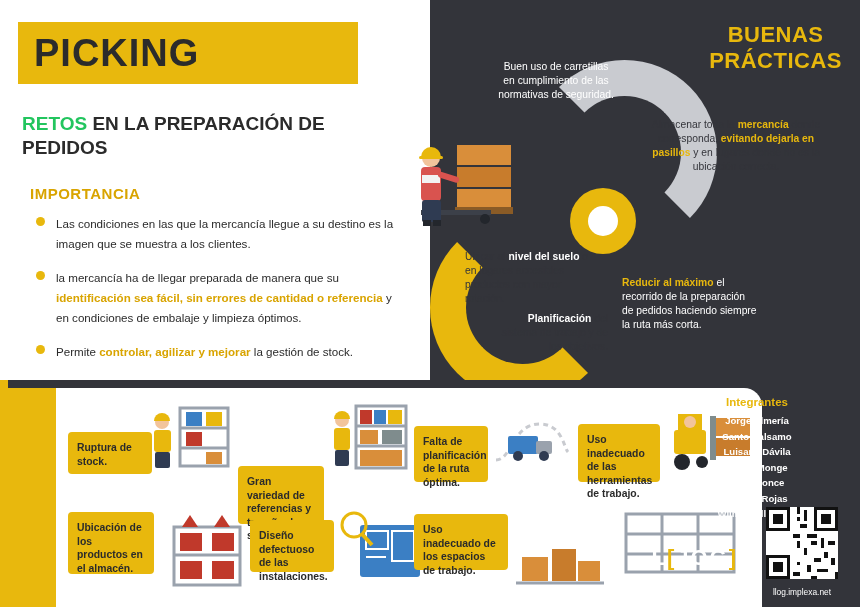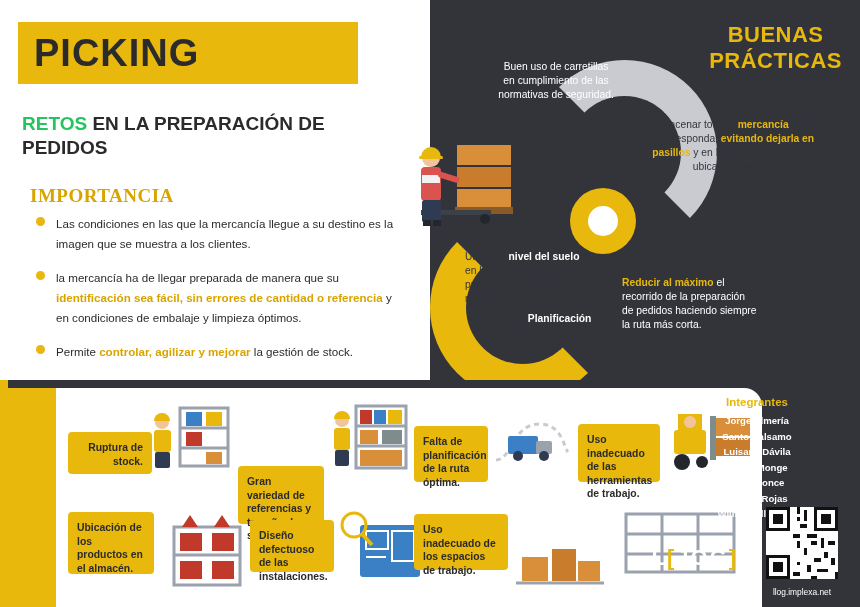--- a/index.html
+++ b/index.html
@@ -50,25 +50,24 @@
     width: 350px;
     font-size: 19px;
     font-weight: bold;
     color: #2b2b2b;
     line-height: 24px;
   }
   .subtitle .accent { color: #22c55e; }
   .importancia {
     position: absolute;
     left: 30px; top: 185px;
-    font-size: 19px;
+    font-size: 15px;
     font-weight: bold;
     color: #d9a400;
     letter-spacing: .5px;
-    font-family: Liberation Serif, serif;
   }
   .bullets {
     position: absolute;
     left: 36px; top: 214px;
     width: 360px;
   }
   .bullet {
     position: relative;
     padding-left: 20px;
     margin-bottom: 14px;
@@ -402,21 +401,21 @@
   </svg>
 
   <svg style="position:absolute;left:620px;top:500px" width="120" height="82">
     <rect x="6" y="14" width="108" height="58" fill="none" stroke="#9aa2ad" stroke-width="3"></rect>
     <line x1="6" y1="34" x2="114" y2="34" stroke="#9aa2ad" stroke-width="3"></line>
     <line x1="6" y1="54" x2="114" y2="54" stroke="#9aa2ad" stroke-width="3"></line>
     <line x1="42" y1="14" x2="42" y2="72" stroke="#9aa2ad" stroke-width="3"></line>
     <line x1="78" y1="14" x2="78" y2="72" stroke="#9aa2ad" stroke-width="3"></line>
   </svg>
 
-  <div class="pbox" style="left:68px; top:432px; width:84px; height:42px;text-align:right;"><span>Ruptura de stock.</span></div>
+  <div class="pbox" style="left:68px; top:432px; width:84px; height:42px;"><span>Ruptura de stock.</span></div>
   <div class="pbox" style="left:238px; top:426px; width:86px; height:58px;margin-top:40px;"><span>Gran variedad de referencias y tamaño de stock.</span></div>
   <div class="pbox" style="left:414px; top:426px; width:74px; height:56px;"><span>Falta de planificación de la ruta óptima.</span></div>
   <div class="pbox" style="left:578px; top:424px; width:82px; height:58px;"><span>Uso inadecuado de las herramientas de trabajo.</span></div>
   <div class="pbox" style="left:68px; top:512px; width:86px; height:62px;"><span>Ubicación de los productos en el almacén.</span></div>
   <div class="pbox" style="left:250px; top:520px; width:84px; height:52px;"><span>Diseño defectuoso de las instalaciones.</span></div>
   <div class="pbox" style="left:414px; top:514px; width:94px; height:56px;"><span>Uso inadecuado de los espacios de trabajo.</span></div>
 
   <div class="integrantes-title">Integrantes</div>
   <div class="integrantes-list">
     <div>Jorge Almería</div>

